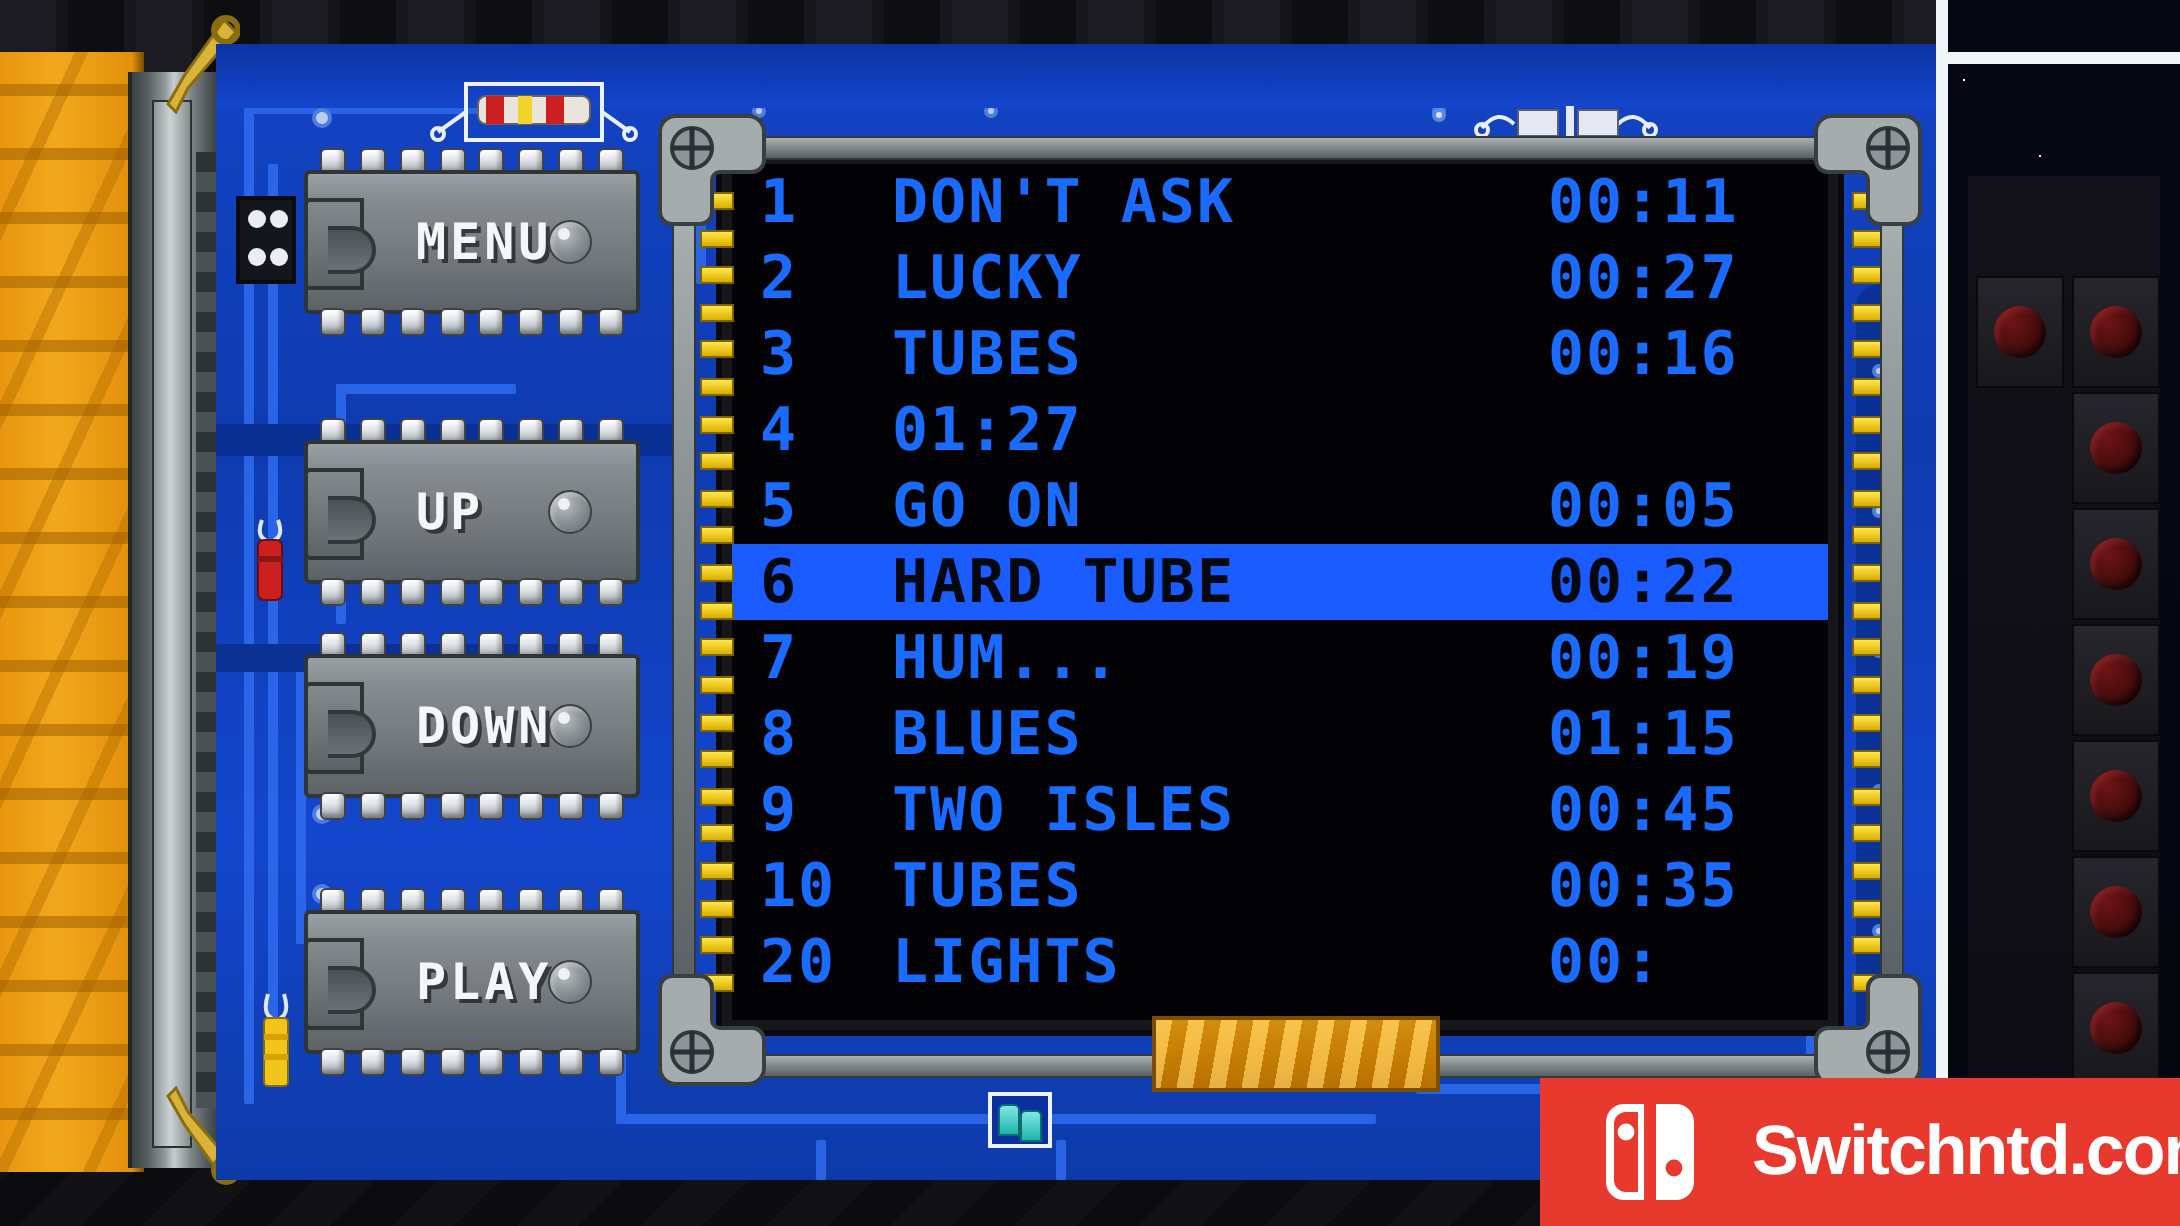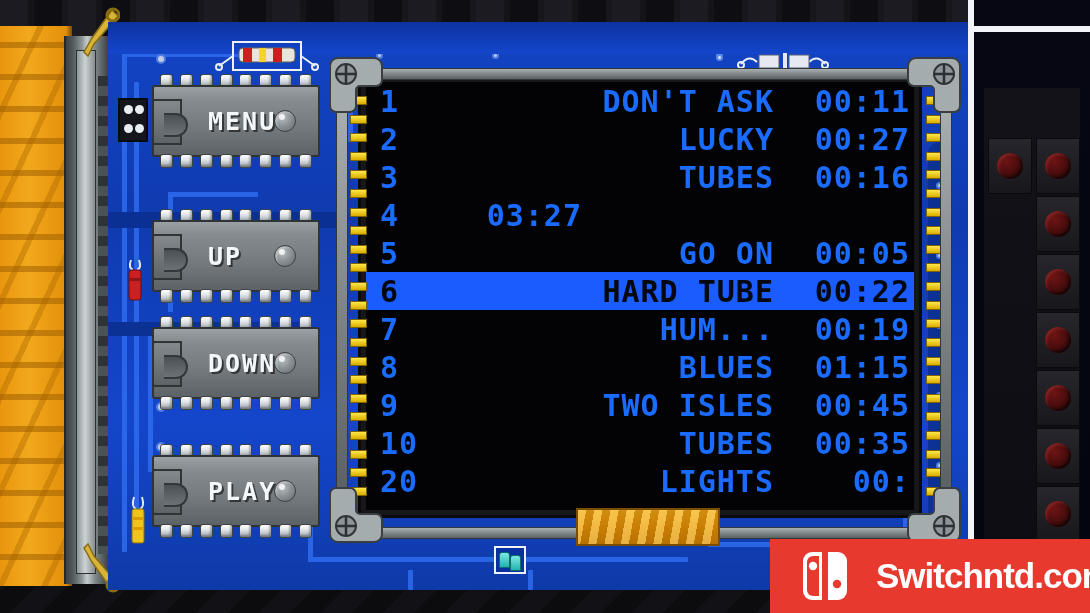--- a/index.html
+++ b/index.html
@@ -206,22 +206,22 @@
     color:#1a6bff;
     font-family:"DejaVu Sans Mono", monospace;
     font-size:30px; font-weight:700;
     letter-spacing:1px;
   }
   .track-row.selected {
     background:#1a5cff;
     color:#05080f;
   }
   .tr-num { width:80px; padding-left:14px; text-align:left; }
-  .tr-title { flex:1; text-align:right; }
-  .tr-time { width:140px; text-align:right; padding-right:4px; }
+  .tr-title { flex:1; text-align:left; }
+  .tr-time { width:140px; padding-right:24px; }
 
   
   .ribbon {
     position:absolute; left:576px; top:508px; width:144px; height:38px;
     background:linear-gradient(180deg,#f0a818 0%, #e59307 45%, #c97c02 100%);
     border:2px solid #7a4d00;
     overflow:hidden;
   }
   .ribbon::before{
     content:""; position:absolute; inset:0;
@@ -536,21 +536,21 @@
           <span class="tr-title">LUCKY</span>
           <span class="tr-time">00:27</span>
         </div>
         <div class="track-row">
           <span class="tr-num">3</span>
           <span class="tr-title">TUBES</span>
           <span class="tr-time">00:16</span>
         </div>
         <div class="track-row">
           <span class="tr-num">4</span>
-          <span class="tr-time">03:27</span>
+          <span class="tr-time">01:27</span>
         </div>
         <div class="track-row">
           <span class="tr-num">5</span>
           <span class="tr-title">GO ON</span>
           <span class="tr-time">00:05</span>
         </div>
         <div class="track-row selected">
           <span class="tr-num">6</span>
           <span class="tr-title">HARD TUBE</span>
           <span class="tr-time">00:22</span>

